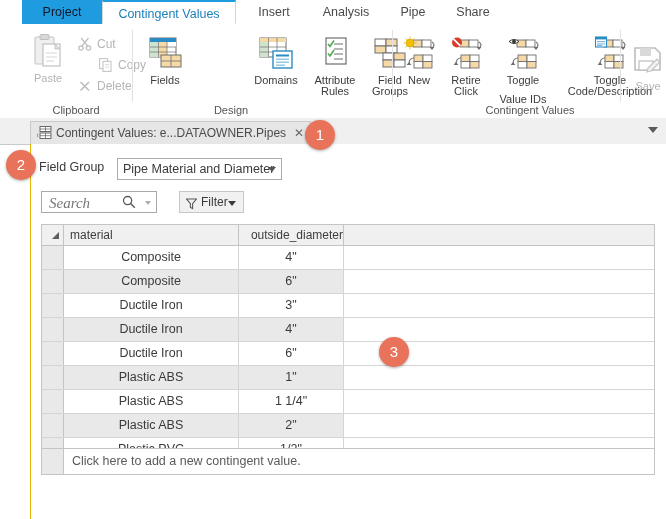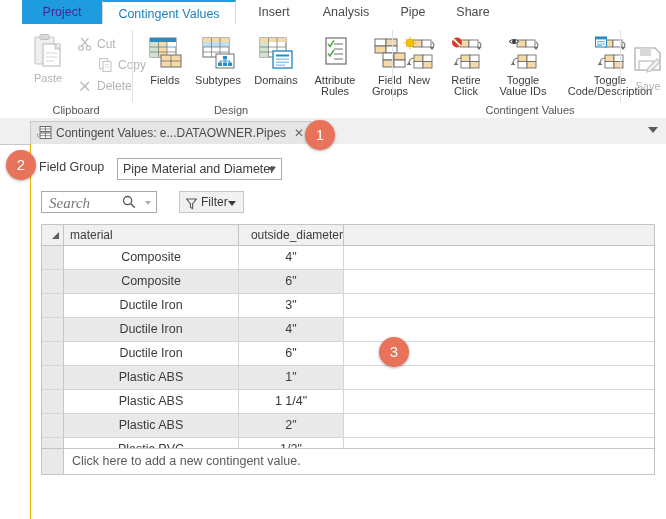--- a/index.html
+++ b/index.html
@@ -18,21 +18,21 @@
     position:absolute;left:0;top:0;width:666px;height:24px;
     background:#ffffff;
     border-bottom:1px solid #d4d4d4;
   }
   .tab{
     position:absolute;top:0;height:24px;line-height:24px;
     text-align:center;font-size:12.5px;color:#4a4a4a;
     white-space:nowrap;cursor:default;
   }
   .tab-project{
-    left:22px;width:80px;background:#1f9cdf;color:#4c1d95;height:24px;
+    left:22px;width:80px;background:#1f9cdf;color:#0f172a;height:24px;
   }
   .tab-active{
     left:102px;width:134px;background:#ffffff;color:#1b7fbb;
     border-top:2px solid #1f9cdf;
     border-left:1px solid #d4d4d4;border-right:1px solid #d4d4d4;
     height:24px;line-height:24px;box-sizing:border-box;
     border-bottom:1px solid #ffffff;
   }
   .tab-plain{background:transparent;}
 
@@ -291,42 +291,20 @@
                 <line x1="22" y1="6" x2="22" y2="21"></line>
             </g>
             <rect x="16" y="19" width="20" height="12" fill="#f5d9a6" stroke="#6f6f6f" stroke-width="1"></rect>
             <line x1="16" y1="25" x2="36" y2="25" stroke="#6f6f6f" stroke-width="0.8"></line>
             <line x1="26" y1="19" x2="26" y2="31" stroke="#6f6f6f" stroke-width="0.8"></line>
           </svg>
         </span>
         <span class="lbl">Fields</span>
       </div>
 
-      <div class="btn" style="left:56px;top:12px;width:56px;">
-        <span class="ico">
-          <svg width="40" height="34" viewBox="0 0 40 34">
-            <rect x="5" y="2" width="26" height="19" fill="#ffffff" stroke="#6f6f6f" stroke-width="1"></rect>
-            <rect x="5" y="2" width="26" height="4" fill="#f5d9a6"></rect>
-            <rect x="5" y="6" width="26" height="5" fill="#bcdff1"></rect>
-            <g stroke="#6f6f6f" stroke-width="0.7">
-              <line x1="5" y1="11" x2="31" y2="11"></line>
-                <line x1="5" y1="16" x2="31" y2="16"></line>
-              <line x1="13.5" y1="2" x2="13.5" y2="21"></line>
-                <line x1="22" y1="2" x2="22" y2="21"></line>
-            </g>
-            <rect x="18" y="18" width="18" height="14" fill="#ffffff" stroke="#6f6f6f" stroke-width="1"></rect>
-            <rect x="25" y="20" width="4" height="3.5" fill="#2b8cc4"></rect>
-            <rect x="20" y="26.5" width="4" height="3.5" fill="#2b8cc4"></rect>
-            <rect x="25" y="26.5" width="4" height="3.5" fill="#2b8cc4"></rect>
-            <rect x="30" y="26.5" width="4" height="3.5" fill="#2b8cc4"></rect>
-            <path d="M27 23.5 v1.5 M22 26.5 v-1.5 M22 25 h10 M32 25 v1.5 M27 25 v1.5" stroke="#2b8cc4" stroke-width="0.9" fill="none"></path>
-          </svg>
-        </span>
-        <span class="lbl">Subtypes</span>
-      </div>
 
       <div class="btn" style="left:114px;top:12px;width:56px;">
         <span class="ico">
           <svg width="40" height="34" viewBox="0 0 40 34">
             <rect x="4" y="2" width="26" height="19" fill="#ffffff" stroke="#6f6f6f" stroke-width="1"></rect>
             <rect x="4" y="2" width="26" height="4" fill="#f5d9a6"></rect>
             <rect x="4" y="6" width="8.5" height="15" fill="#cfe3cf"></rect>
             <g stroke="#6f6f6f" stroke-width="0.7">
               <line x1="4" y1="11" x2="30" y2="11"></line>
                 <line x1="4" y1="16" x2="30" y2="16"></line>
@@ -439,21 +417,21 @@
             <path d="M33 14 l-2.4-3 h4.8 z" fill="#6f6f6f"></path>
             <rect x="15" y="19" width="9" height="6.5" fill="#f5d9a6" stroke="#6f6f6f" stroke-width="0.9"></rect>
             <rect x="24" y="19" width="9" height="6.5" fill="#ffffff" stroke="#6f6f6f" stroke-width="0.9"></rect>
             <rect x="15" y="25.5" width="9" height="6.5" fill="#ffffff" stroke="#6f6f6f" stroke-width="0.9"></rect>
             <rect x="24" y="25.5" width="9" height="6.5" fill="#f5d9a6" stroke="#6f6f6f" stroke-width="0.9"></rect>
             <path d="M10 28 q0-6 5-6" fill="none" stroke="#6f6f6f" stroke-width="1.1"></path>
             <path d="M10 26 l2.4 3 h-4.8 z" fill="#6f6f6f"></path>
           </svg>
         </span>
         <span class="lbl">Toggle</span>
-        <span class="lbl" style="margin-top:0;">Value IDs</span>
+        <span class="lbl" style="margin-top:8px;">Value IDs</span>
       </div>
 
       <div class="btn" style="left:162px;top:12px;width:108px;">
         <span class="ico">
           <svg width="40" height="34" viewBox="0 0 40 34">
             <rect x="14" y="4" width="9" height="7" fill="#f5d9a6" stroke="#6f6f6f" stroke-width="0.9"></rect>
             <rect x="23" y="4" width="9" height="7" fill="#ffffff" stroke="#6f6f6f" stroke-width="0.9"></rect>
             <rect x="5.5" y="1" width="11" height="10" fill="#ffffff" stroke="#2b8cc4" stroke-width="1.1"></rect>
             <rect x="5.5" y="1" width="11" height="2.4" fill="#2b8cc4"></rect>
             <g fill="#7fbadd">

